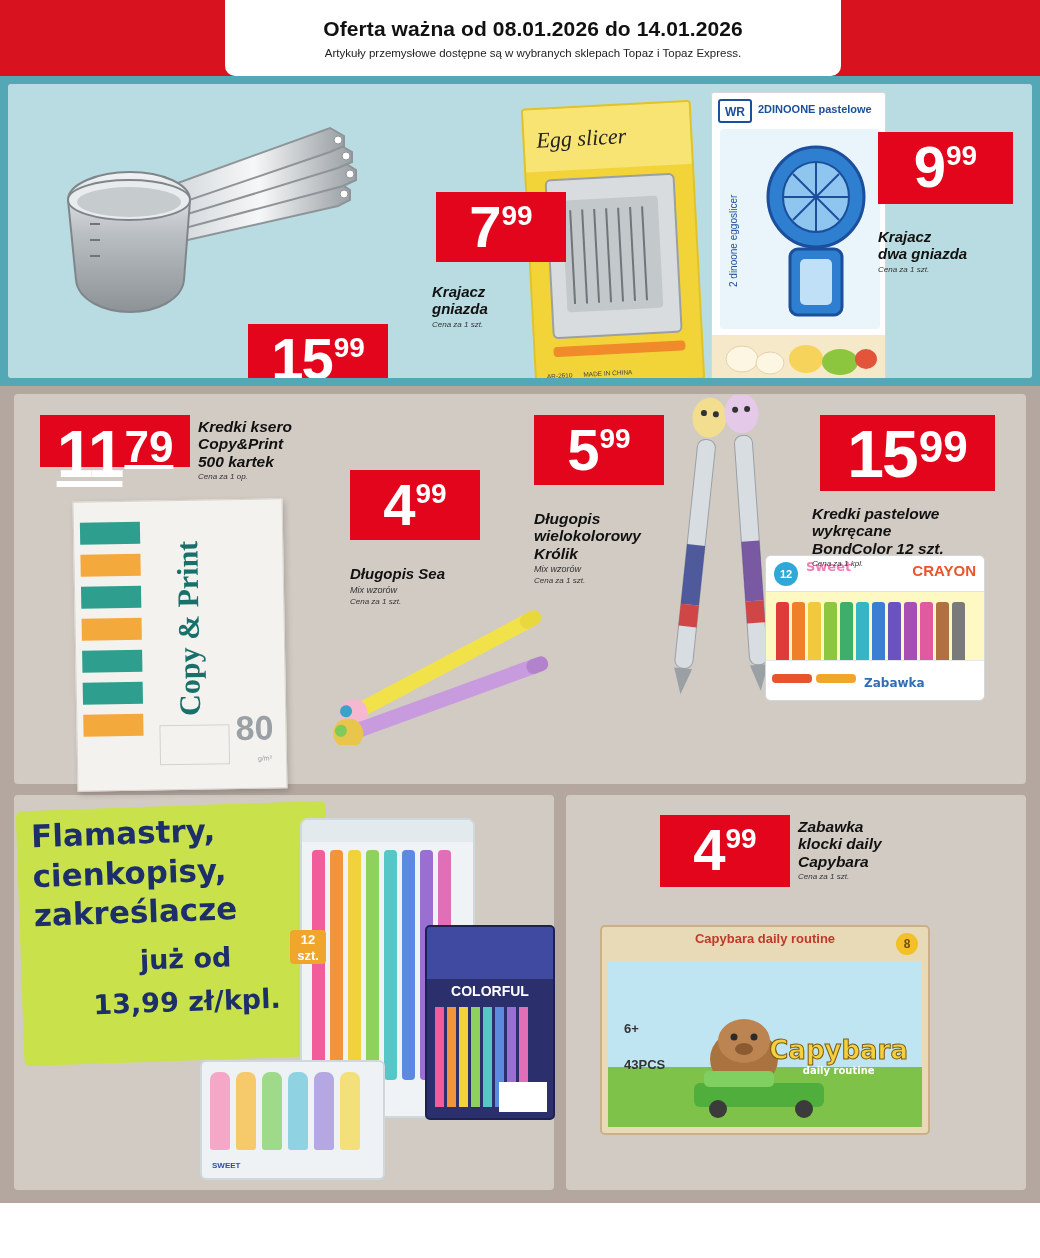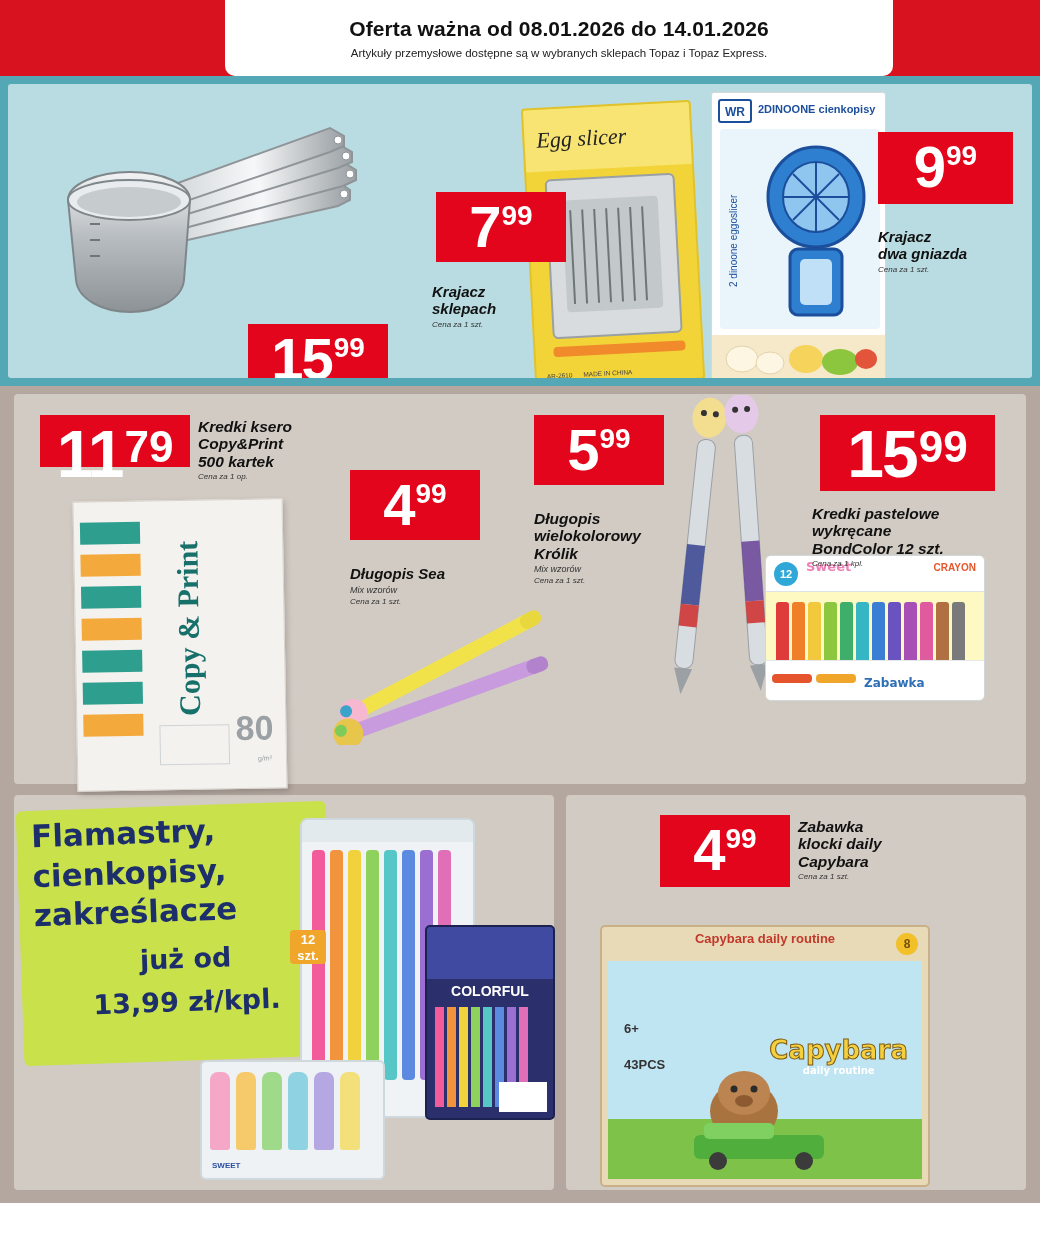--- a/index.html
+++ b/index.html
@@ -11,21 +11,21 @@
     position:relative;
     overflow:hidden;
   }
 
   
   .header {
     position:absolute; left:0; top:0; width:1040px; height:76px;
     background:#d9121f;
   }
   .header-white {
-    position:absolute; left:225px; top:0; width:668px; height:76px;
+    position:absolute; left:225px; top:0; width:616px; height:76px;
     background:#ffffff; border-radius:0 0 10px 10px;
     display:flex; flex-direction:column; align-items:center; justify-content:center;
   }
   .header-title {
     font-size:21px; font-weight:bold; color:#111; letter-spacing:.1px;
   }
   .header-sub {
     font-size:11.5px; color:#222; margin-top:6px;
   }
 
@@ -108,21 +108,21 @@
   }
   .crayonbox .hdr {
     position:absolute; left:0; top:0; width:100%; height:36px;
     background:#fff; border-bottom:1px solid #dde4e8;
   }
   .crayons { position:absolute; left:10px; top:46px; display:flex; gap:3px; }
   .crayons i { display:block; width:13px; height:120px; border-radius:3px; }
 
   
   .capybox {
-    position:absolute; left:600px; top:925px; width:330px; height:262px;
+    position:absolute; left:600px; top:925px; width:330px; height:210px;
     background:#e8d9b7; border:2px solid #c9b089; border-radius:5px;
     overflow:hidden;
   }
   .capy-sky { position:absolute; left:6px; top:34px; right:6px; bottom:6px; background:#bfe4f2; }
   .capy-grass { position:absolute; left:0; bottom:0; width:100%; height:60px; background:#7fc24a; }
   .capy-title {
     position:absolute; left:0; top:4px; width:100%; text-align:center;
     font-size:13px; font-weight:bold; color:#c0392b;
   }
   .capy-word {
@@ -210,27 +210,27 @@
       <div style="position:absolute; left:18px; bottom:28px; width:132px; height:10px; background:#f08a2a; border-radius:4px;"></div>
       <div style="position:absolute; left:10px; bottom:6px; font-size:6.5px; color:#444;">AR-2610&nbsp;&nbsp;&nbsp;&nbsp;&nbsp;&nbsp;MADE IN CHINA</div>
     </div>
 
     <div class="price" style="left:428px; top:108px; width:130px; height:70px;">
       <span class="int">7</span>
       <span class="dec">99</span>
     </div>
     <div class="plabel" style="left:424px; top:200px; width:150px; font-size:15px;">
       <span>Krajacz</span><br>
-      <span>sklepach</span>
+      <span>gniazda</span>
       <span class="sub">Cena za 1 szt.</span>
     </div>
 
     <div style="position:absolute; left:703px; top:8px; width:175px; height:290px; background:#ffffff; border:1px solid #d7d7d7; border-radius:3px; overflow:hidden;">
       <div style="position:absolute; left:6px; top:6px; width:34px; height:24px; border:2px solid #1b4f9c; border-radius:3px; color:#1b4f9c; font-size:12px; font-weight:bold; text-align:center; line-height:22px;">WR</div>
-      <div style="position:absolute; left:46px; top:10px; font-size:11px; font-weight:bold; color:#1b4f9c;">2DINOONE cienkopisy</div>
+      <div style="position:absolute; left:46px; top:10px; font-size:11px; font-weight:bold; color:#1b4f9c;">2DINOONE pastelowe</div>
       <div style="position:absolute; left:8px; top:36px; width:160px; height:200px; background:#eaf4fb; border-radius:4px;"></div>
       <div style="position:absolute; left:16px; top:44px; font-size:10px; color:#1b4f9c; transform:rotate(-90deg); transform-origin:left top; white-space:nowrap; margin-top:150px;">2 dinoone eggoslicer</div>
       <svg style="position:absolute; left:48px; top:46px;" width="112" height="190">
         <ellipse cx="56" cy="58" rx="48" ry="50" fill="#2f7fd0" stroke="#1b4f9c" stroke-width="3"></ellipse>
         <ellipse cx="56" cy="58" rx="33" ry="35" fill="#8fc6ef" stroke="#1b4f9c" stroke-width="2"></ellipse>
         <g stroke="#1b4f9c" stroke-width="2">
           <line x1="56" y1="24" x2="56" y2="92"></line>
             <line x1="23" y1="58" x2="89" y2="58"></line>
           <line x1="33" y1="35" x2="79" y2="81"></line>
             <line x1="79" y1="35" x2="33" y2="81"></line>
@@ -274,21 +274,21 @@
   <div class="stripe" style="top:116px; background:#f4a93c;"></div>
   <div class="stripe" style="top:148px; background:#2e9e8f;"></div>
   <div class="stripe" style="top:180px; background:#2e9e8f;"></div>
   <div class="stripe" style="top:212px; background:#f4a93c;"></div>
   <div class="vtext">Copy &amp; Print</div>
   <div class="eighty">80</div>
   <div style="position:absolute; right:14px; bottom:26px; font-size:7px; color:#9aa0a4;">g/m²</div>
   <div style="position:absolute; left:82px; bottom:24px; width:70px; height:40px; border:1px solid #cfd3d5;"></div>
 </div>
 
-<div class="price big" style="left:40px; top:415px; width:150px; height:52px;">
+<div class="price big" style="left:40px; top:415px; width:150px; height:52px;text-decoration:underline;">
   <span class="int">11</span>
   <span class="dec">79</span>
 </div>
 <div class="plabel" style="left:198px; top:418px; width:190px; font-size:15.5px;">
   <span>Kredki ksero</span><br>
   <span>Copy&amp;Print</span><br>
   <span>500 kartek</span>
   <span class="sub">Cena za 1 op.</span>
 </div>
 
@@ -351,21 +351,21 @@
   <span>wielokolorowy</span><br>
   <span>Królik</span>
   <span class="mix">Mix wzorów</span>
   <span class="sub">Cena za 1 szt.</span>
 </div>
 
 <div class="crayonbox">
   <div class="hdr">
     <div style="position:absolute; left:8px; top:6px; width:24px; height:24px; border-radius:50%; background:#2fa8d8; color:#fff; font-size:11px; font-weight:bold; text-align:center; line-height:24px;">12</div>
     <div style="position:absolute; left:40px; top:3px; font-size:13px; font-weight:bold; color:#ef7fb4; font-family:'DejaVu Sans',sans-serif;">Sweet</div>
-    <div style="position:absolute; right:8px; top:6px; font-size:10px; font-weight:bold; color:#e8562c;">CRAYON</div>
+    <div style="position:absolute; right:8px; top:6px; font-size:15px; font-weight:bold; color:#e8562c;">CRAYON</div>
   </div>
   <div class="crayons">
     <i style="background:#e03b3b"></i>
       <i style="background:#f07f2a"></i>
       <i style="background:#f2c93c"></i>
     <i style="background:#8dc63f"></i>
       <i style="background:#3fae6a"></i>
       <i style="background:#36b6c4"></i>
     <i style="background:#3b7fd4"></i>
       <i style="background:#6a53c0"></i>

